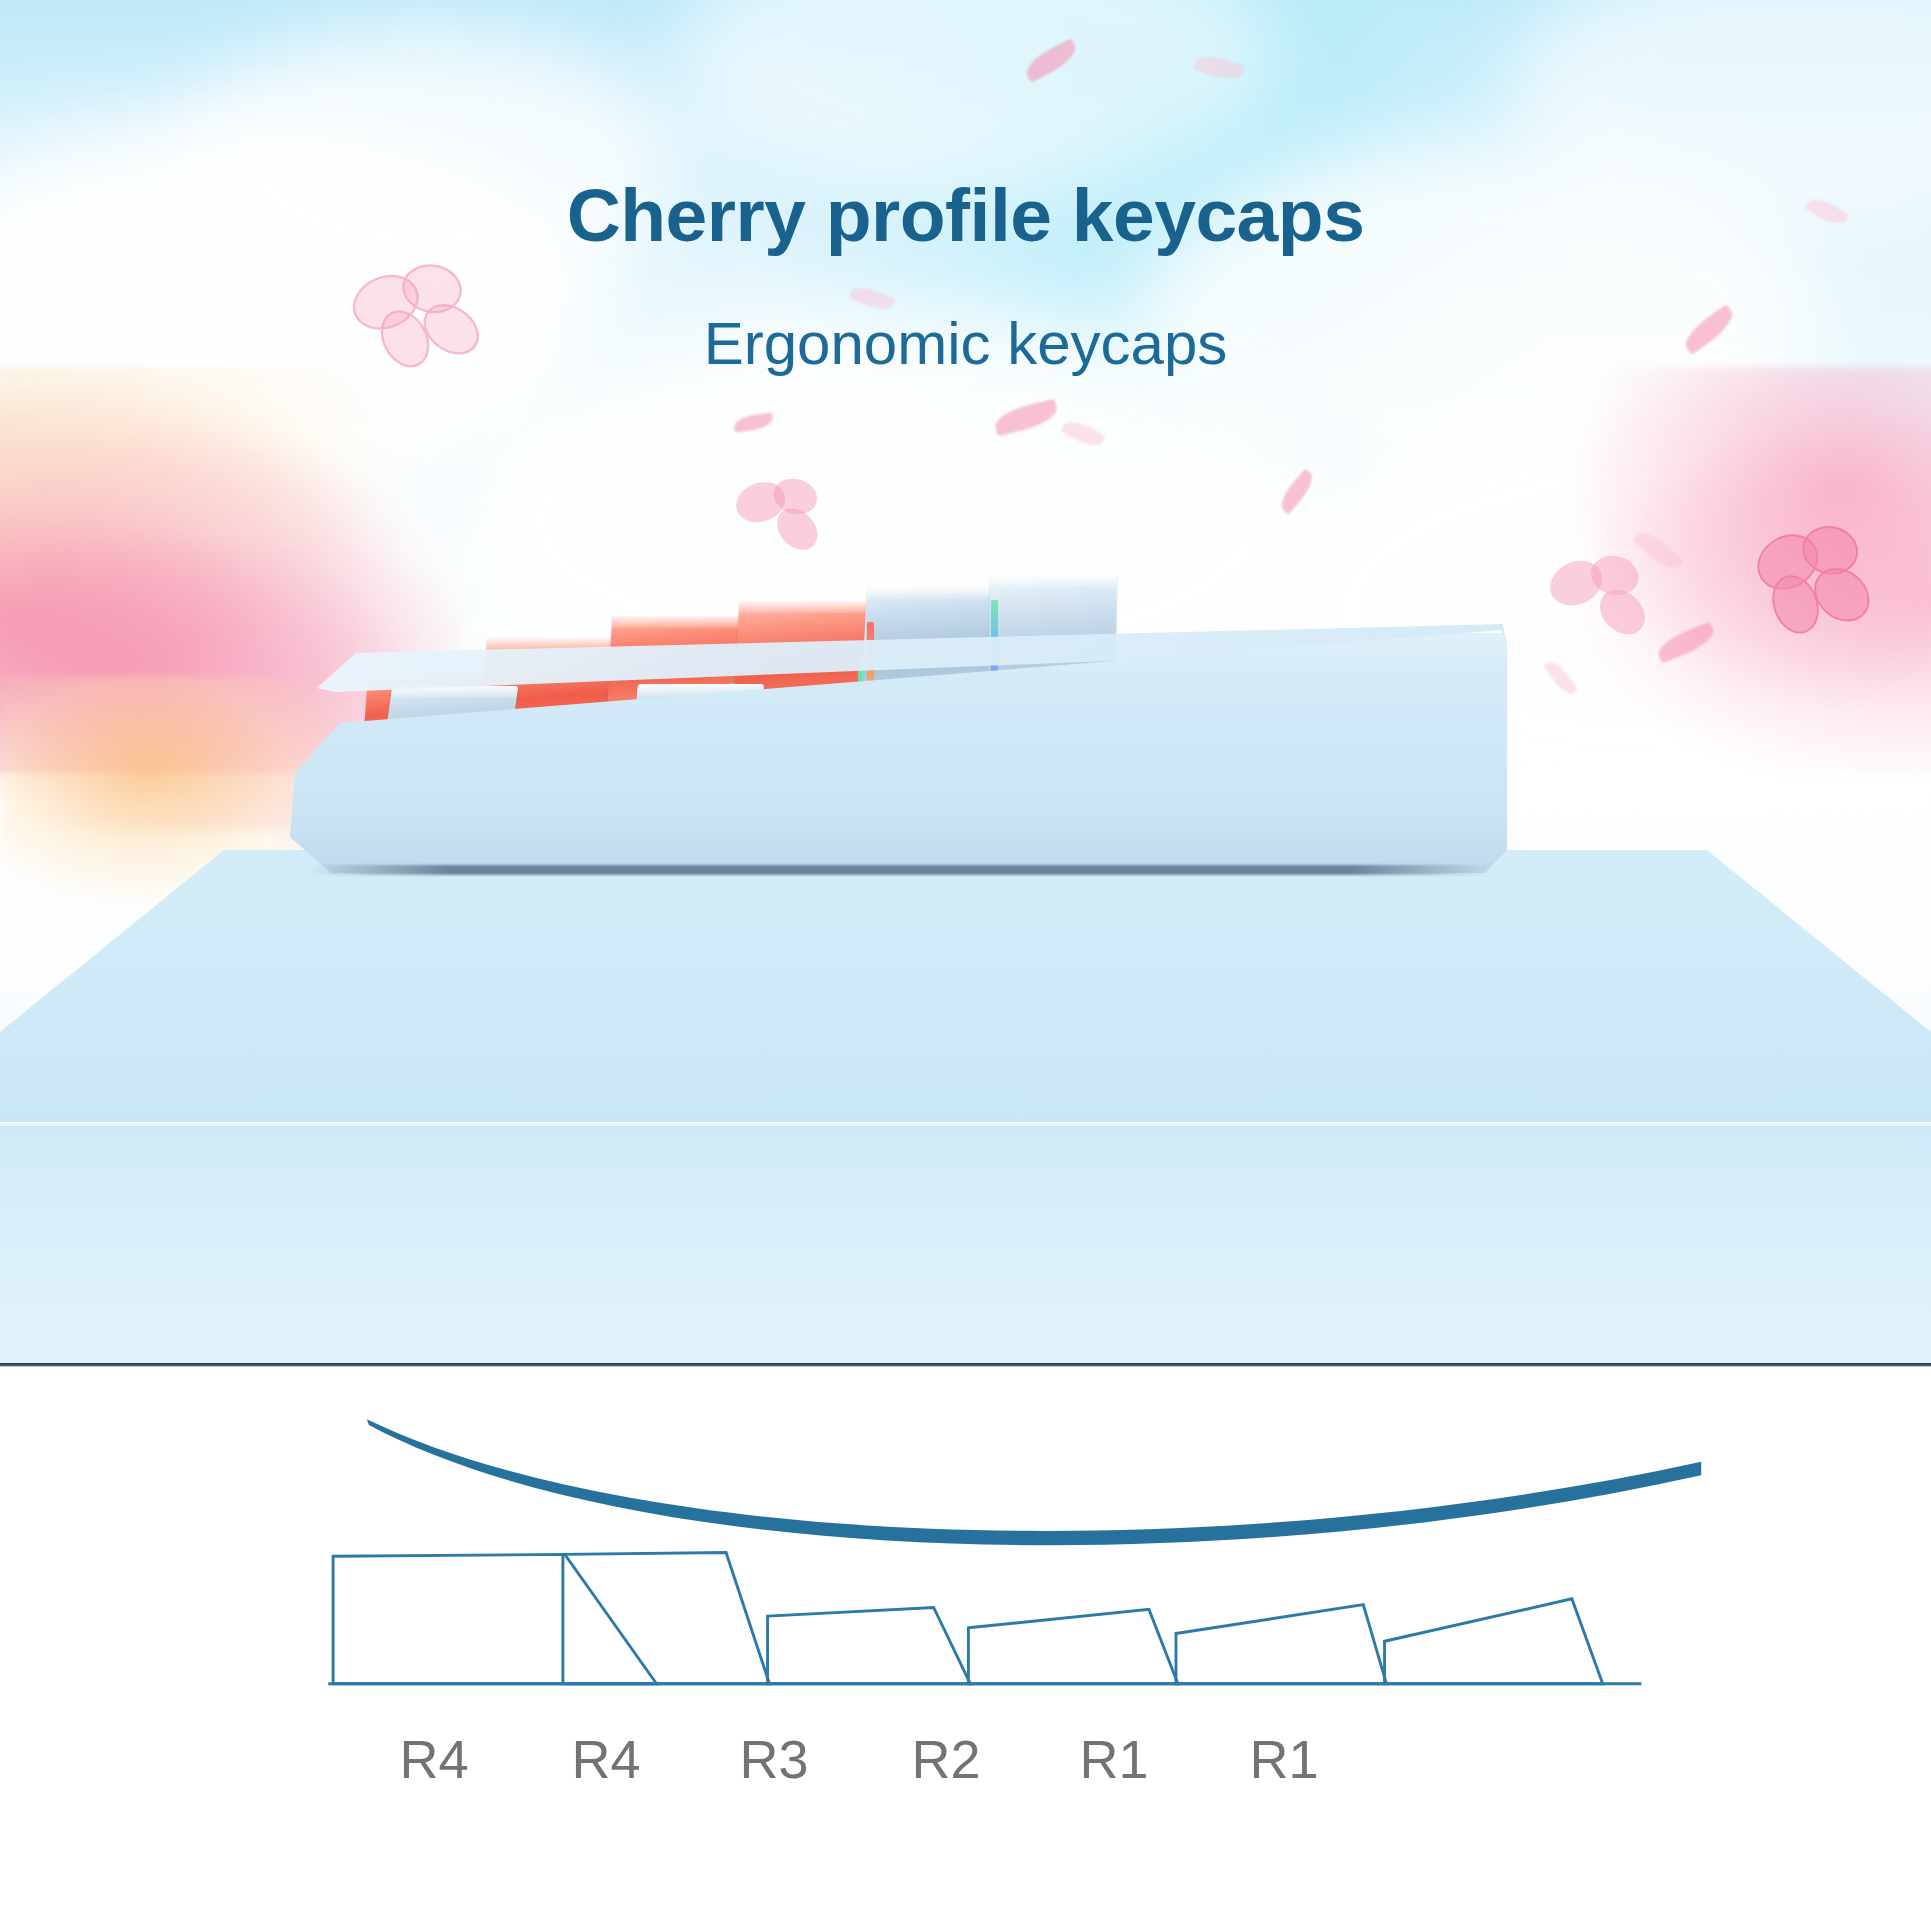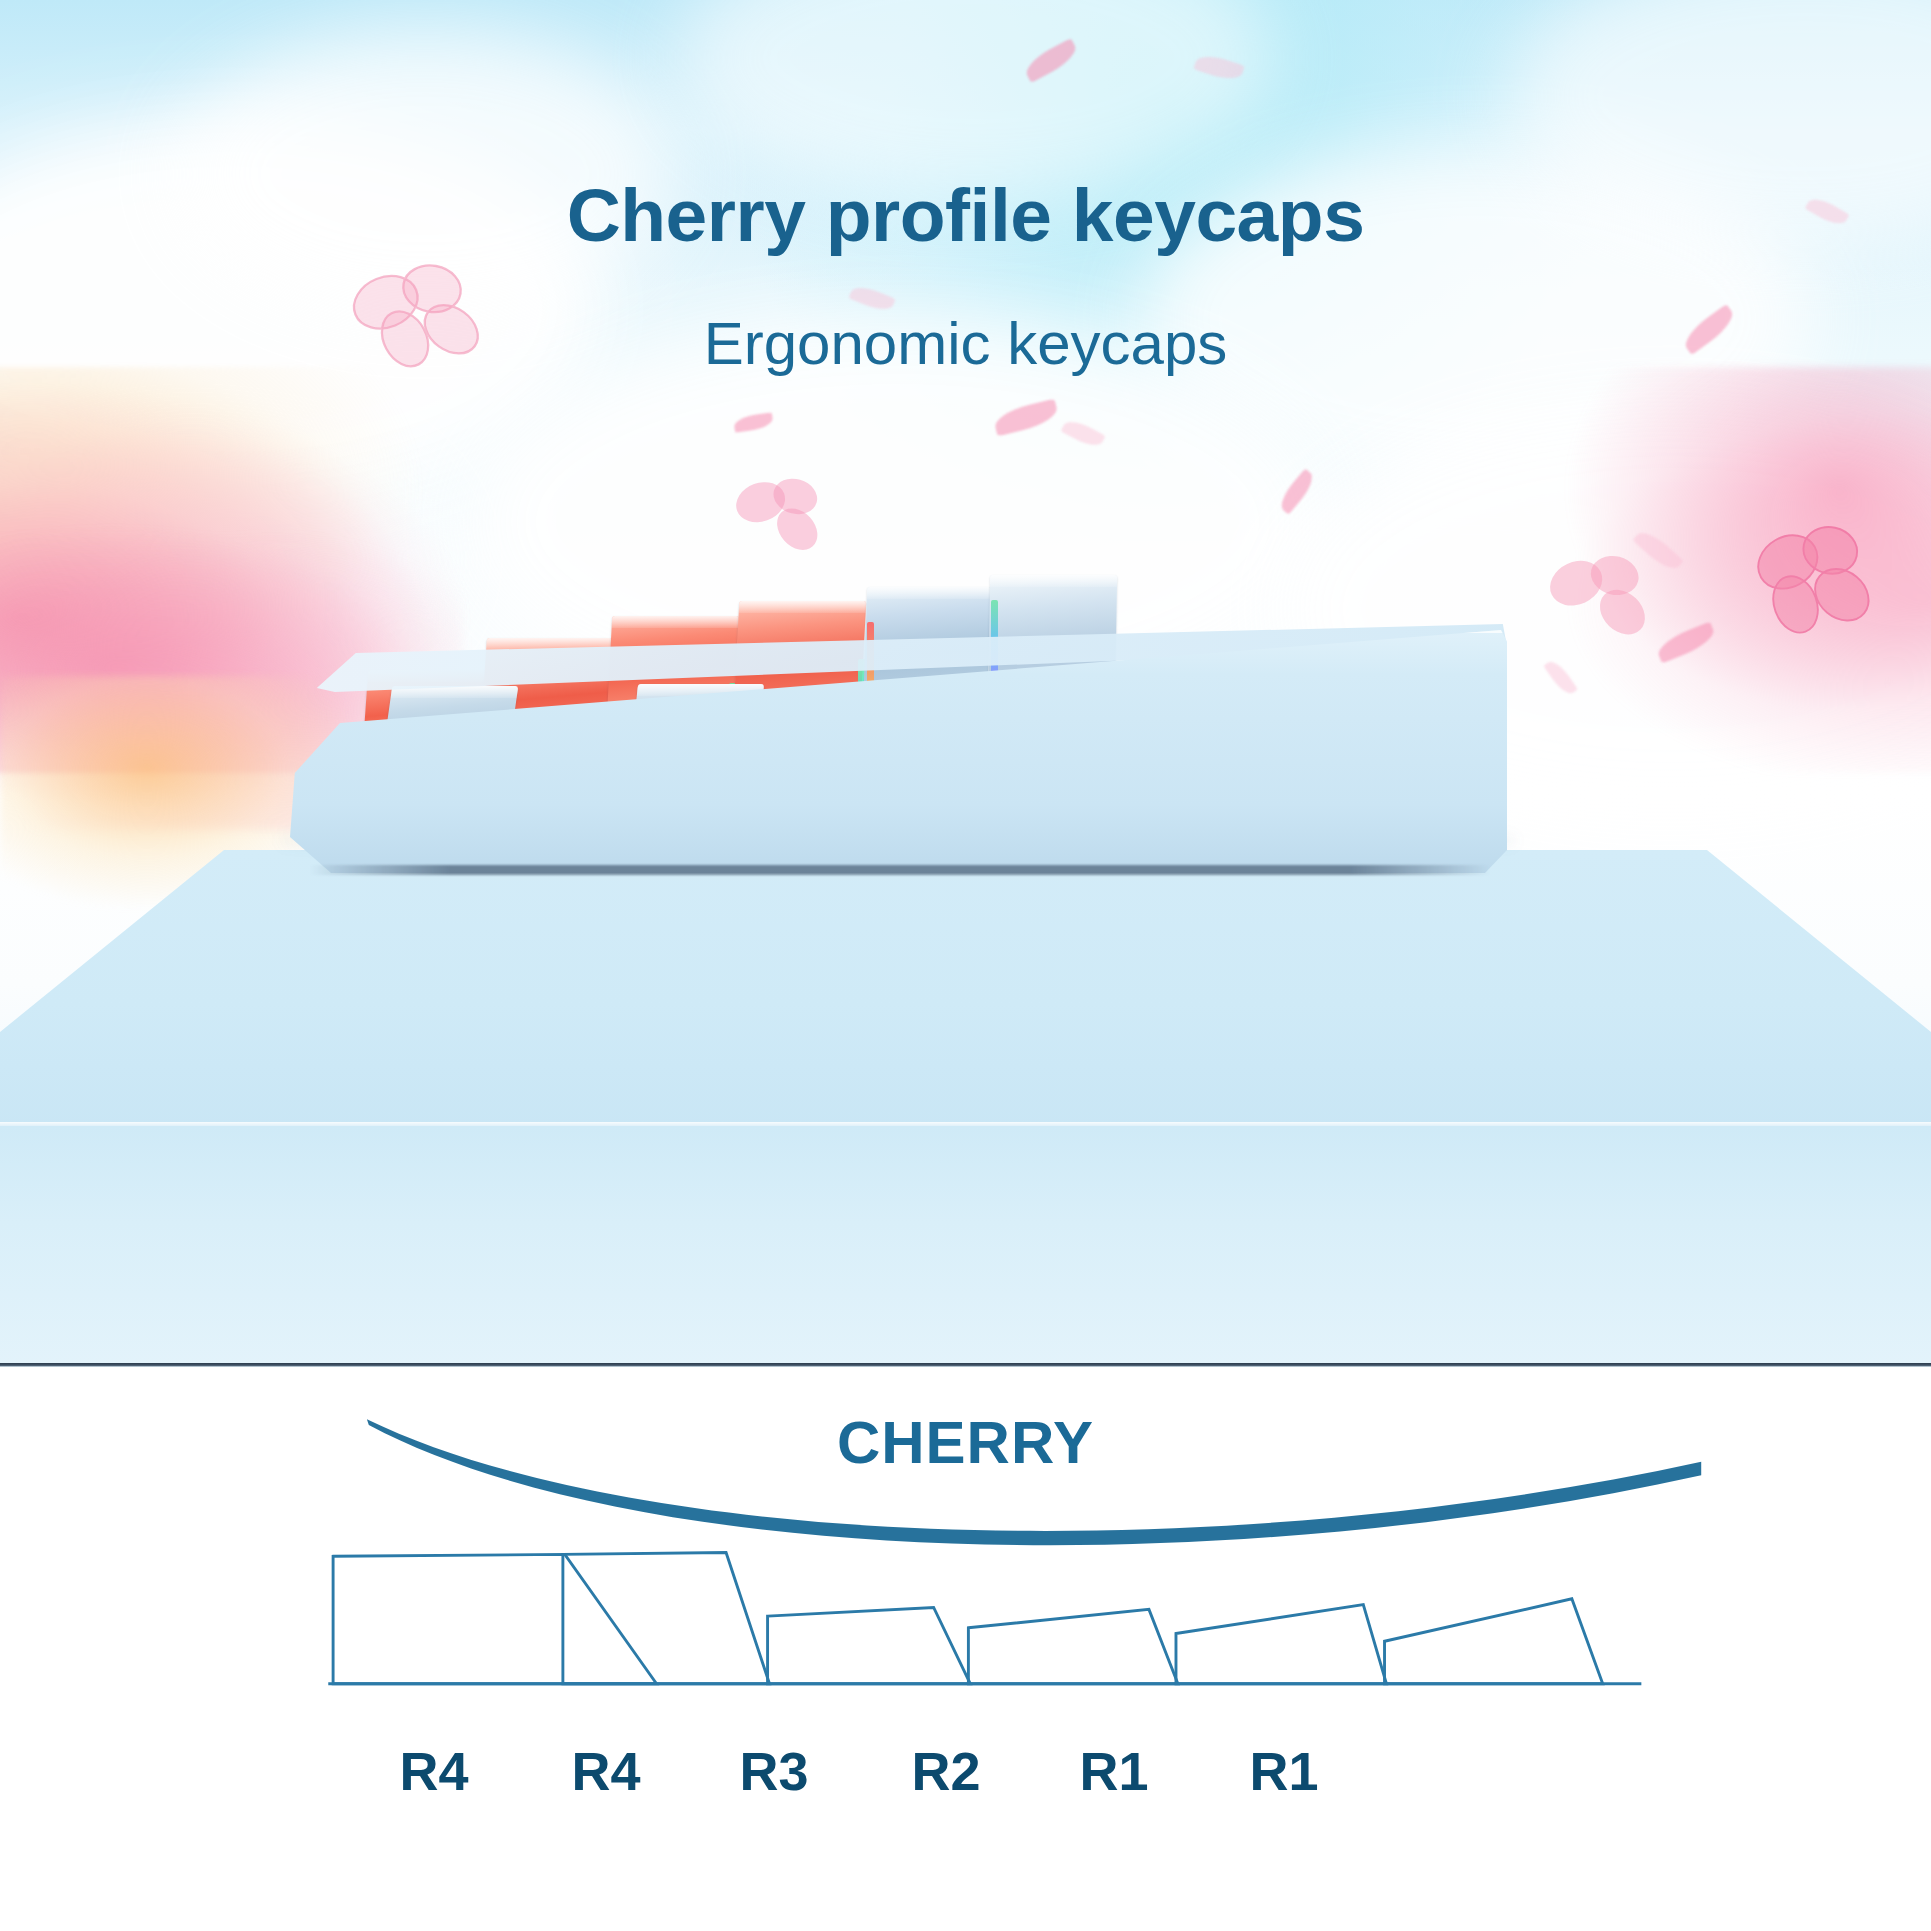--- a/index.html
+++ b/index.html
@@ -174,22 +174,22 @@
     position:absolute; left:0; top:1367px; width:1931px; height:564px;
     background:#ffffff;
   }
   .cherry-word{
     position:absolute; left:0; top:1408px; width:1931px; text-align:center;
     font-size:60px; font-weight:700; letter-spacing:1px; color:#1b6a97;
   }
   .diag-svg{ position:absolute; left:0; top:1367px; }
   .rowlabels{ position:absolute; left:0; top:1724px; width:1931px; height:87px; }
   .rowlabel{
-    position:absolute; top:16px; width:154px; text-align:center;
-    font-size:54px; font-weight:700; color:#0c4a6e;
+    position:absolute; top:4px; width:154px; text-align:center;
+    font-size:54px; font-weight:400; color:#737373;
   }
 </style>
 </head>
 <body>
 
 <div id="page">
 
   <div class="photo-panel">
     <div class="sky-top"></div>
     <div class="sky-cyan"></div>
@@ -333,21 +333,20 @@
       <div class="kb-toprail"></div>
       <div class="kb-case"></div>
       <div class="kb-base-dark"></div>
     </div>
   </div>
 
   <div class="divider"></div>
 
   <div class="diagram"></div>
 
-  <div class="cherry-word">CHERRY</div>
 
   <svg class="diag-svg" width="1931" height="564" viewBox="0 0 2000 584">
 
     <path d="M 380 54 C 700 200 1300 200 1760 96" fill="none" stroke="#1b6a97" stroke-width="11" stroke-linecap="round" opacity="0"></path>
     <path d="M 380 54 C 660 190 1260 208 1762 98 L 1762 112 C 1258 224 656 206 382 60 Z" fill="#1b6a97" opacity=".95"></path>
 
     <line x1="340" y1="328" x2="1700" y2="328" stroke="#2b7aa8" stroke-width="3"></line>
 
     <path d="M 345 196 L 585 194 L 680 328 L 345 328 Z" fill="none" stroke="#2b7aa8" stroke-width="3"></path>
 

